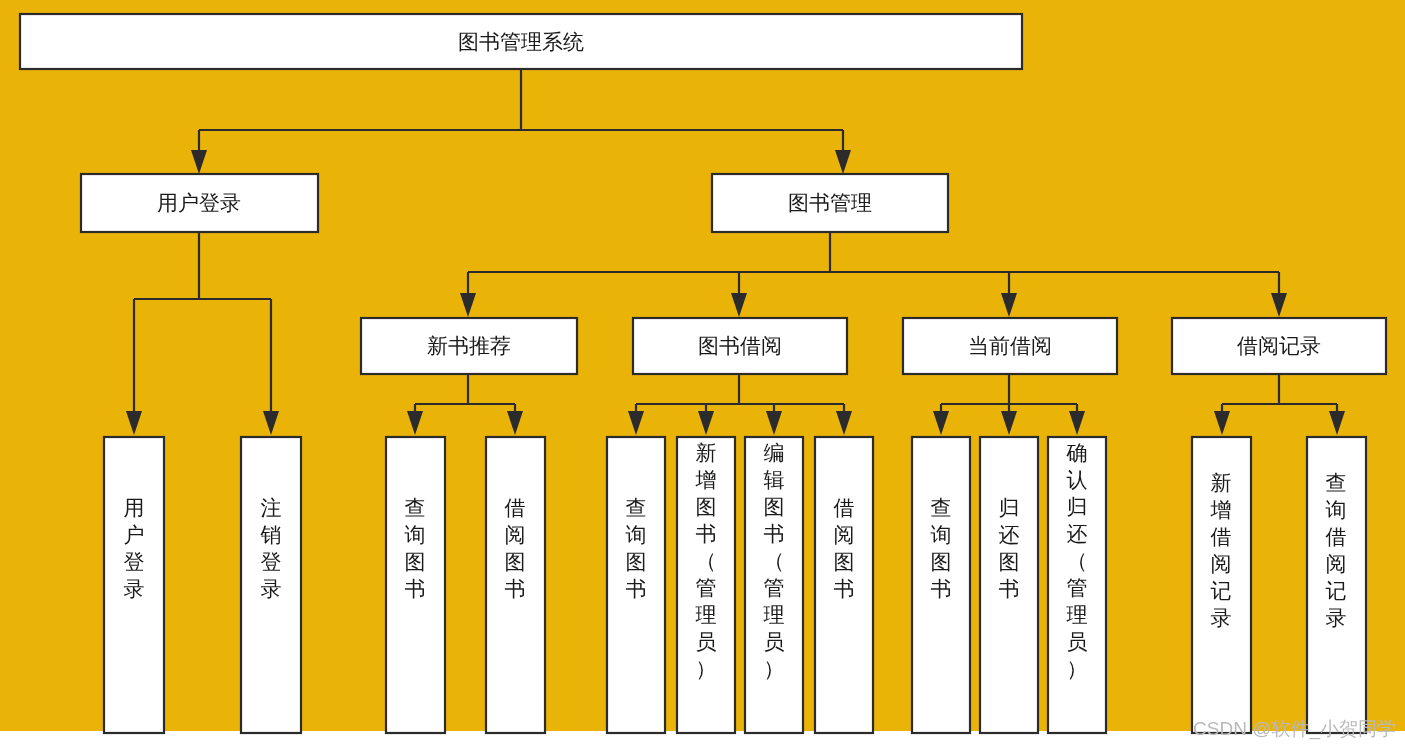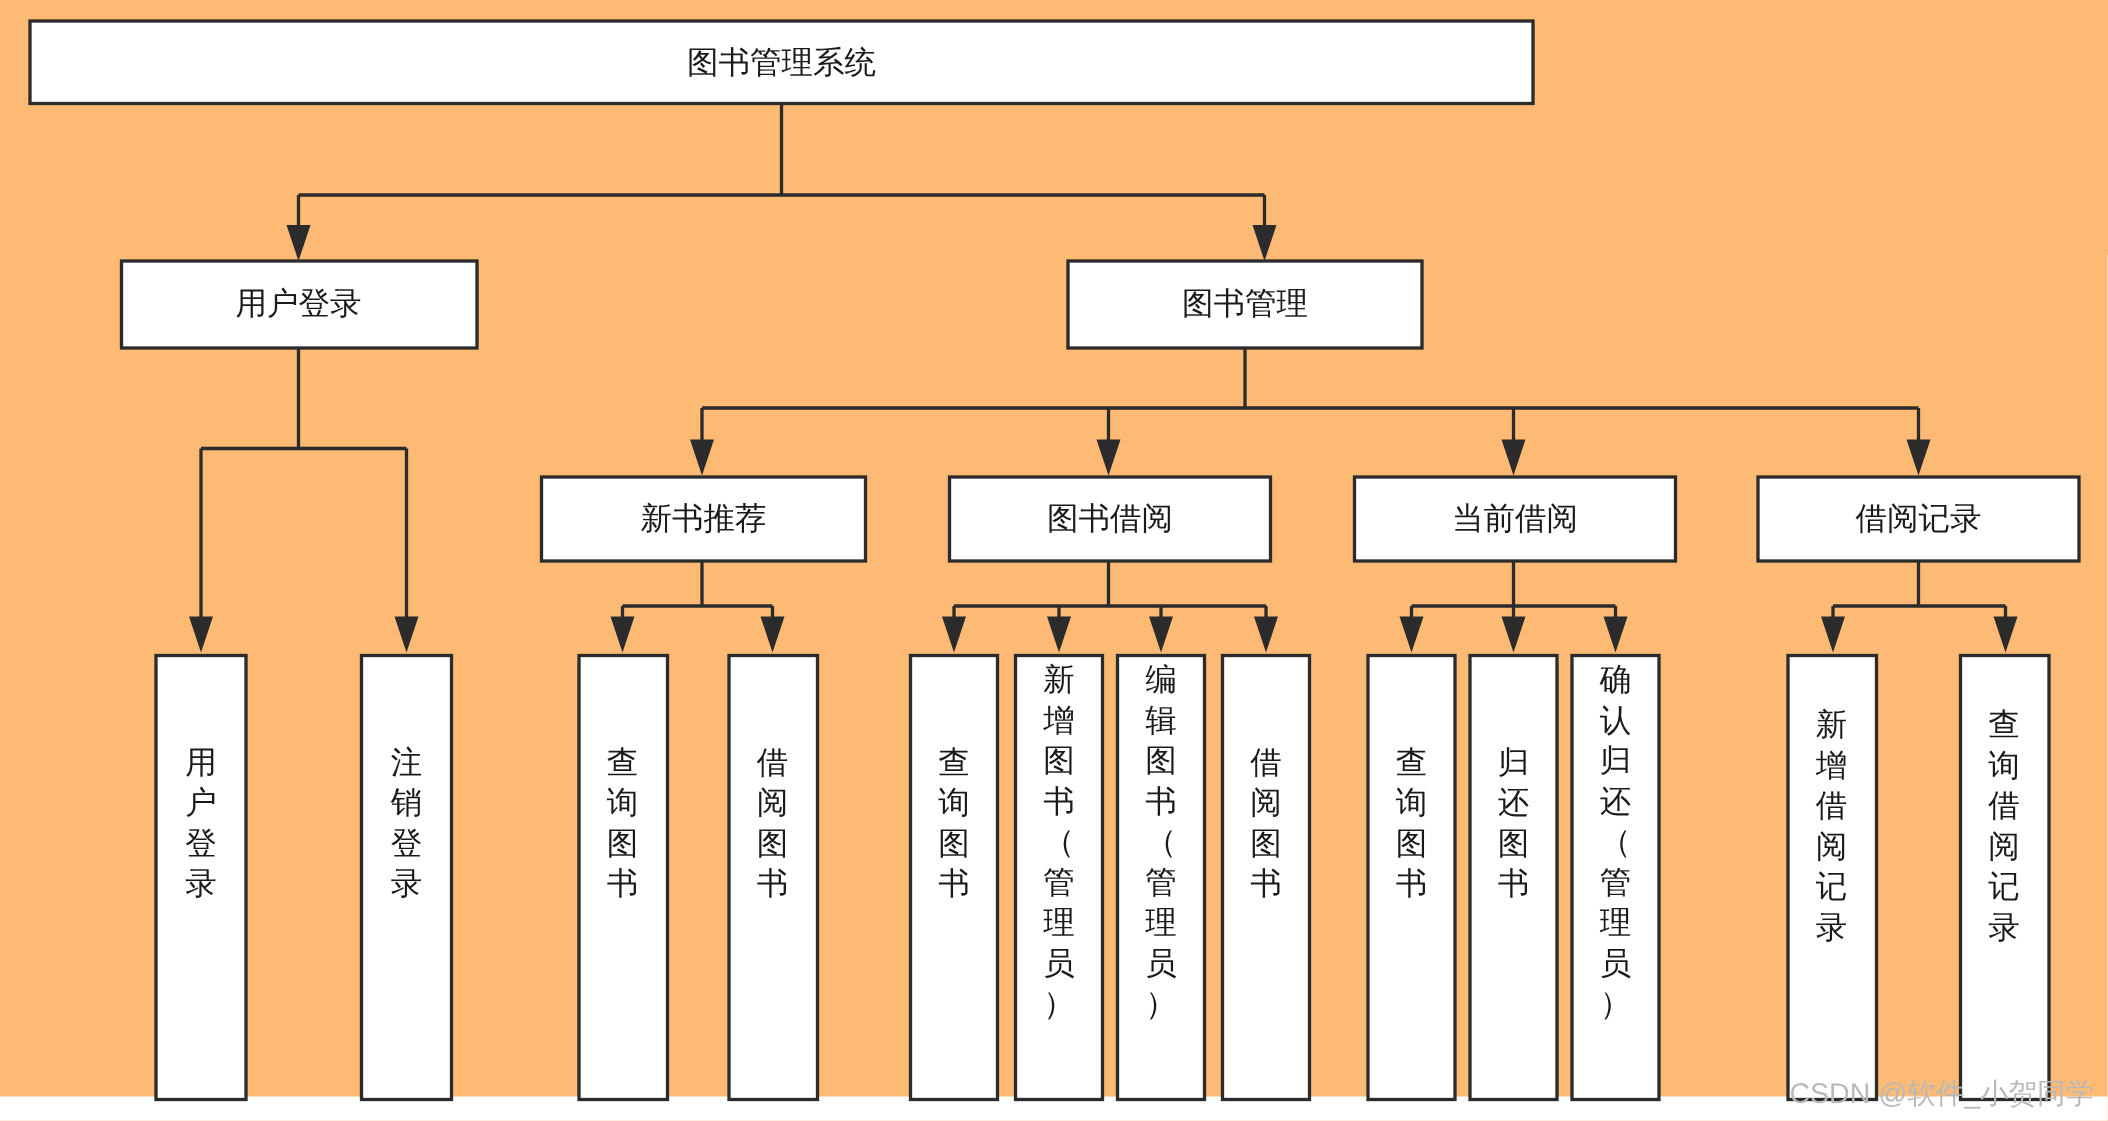--- a/index.html
+++ b/index.html
@@ -11,21 +11,21 @@
   body {
     width: 1405px;
     height: 747px;
     font-family: "Liberation Sans", "DejaVu Sans", sans-serif;
     overflow: hidden;
   }
   #diagram-root {
     position: relative;
     width: 1405px;
     height: 731px;
-    background: #fdba74;
+    background: #eab308;
   }
   svg#chart-svg {
     position: absolute;
     left: 0;
     top: 0;
     width: 1405px;
     height: 747px;
     display: block;
   }
   .node-box {

